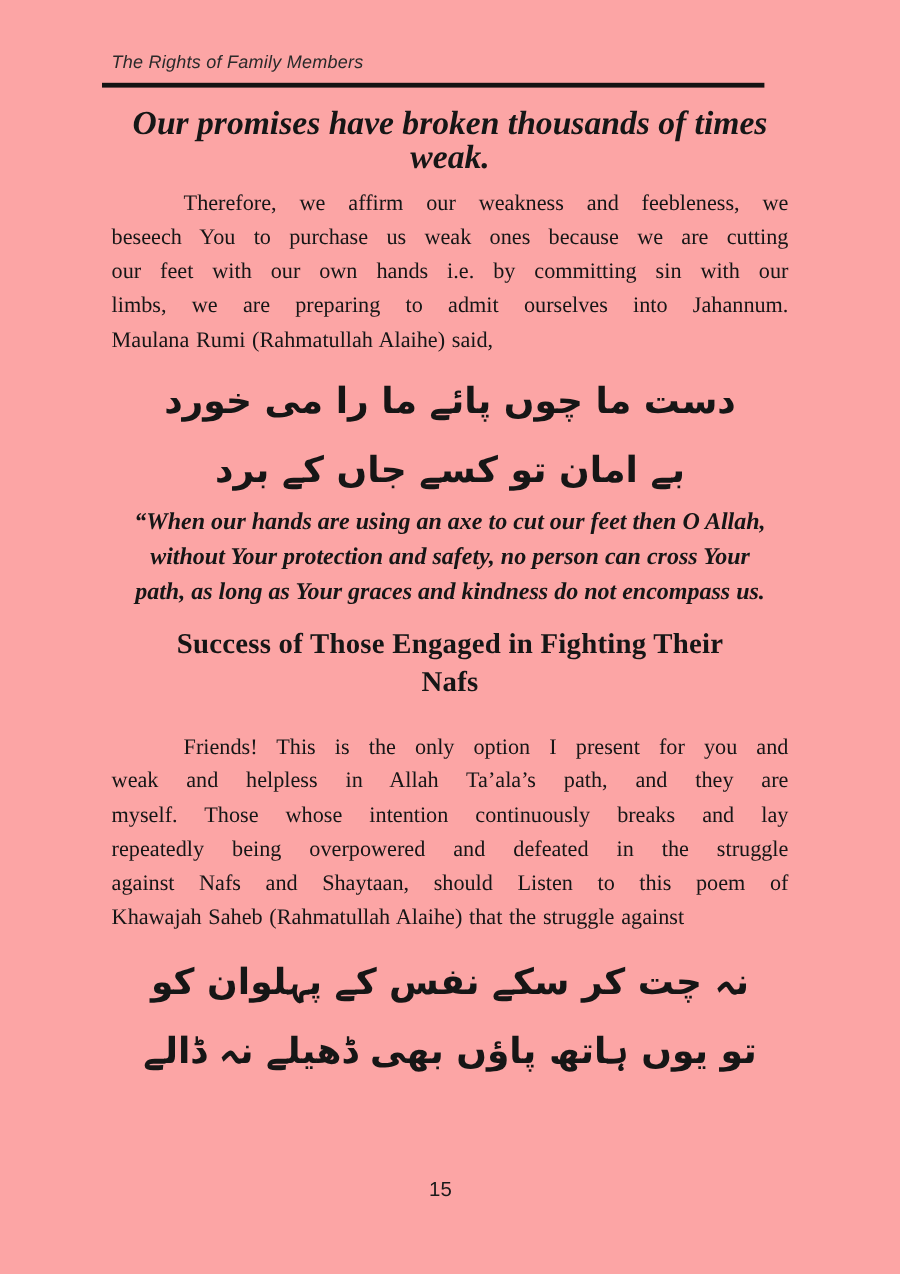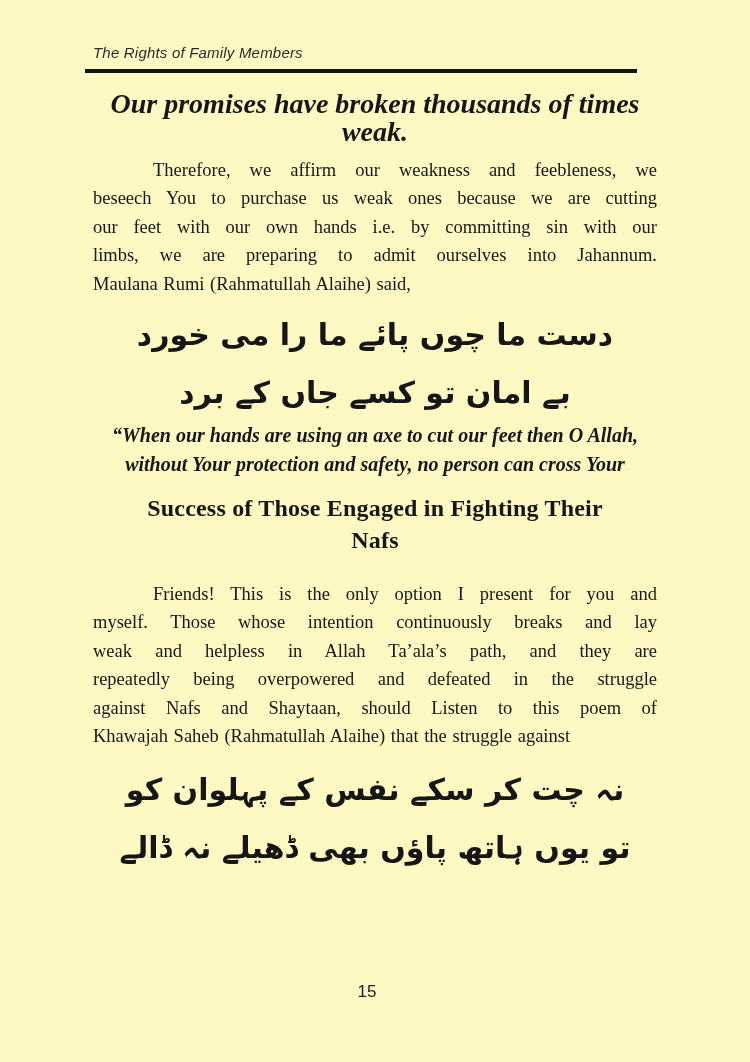--- a/index.html
+++ b/index.html
@@ -6,21 +6,21 @@
     margin: 0;
     padding: 0;
     background: #ffffff;
     font-family: "Liberation Serif", serif;
   }
   .page {
     position: relative;
     width: 750px;
     height: 1062px;
     margin: 0 auto;
-    background: #fef9c3;
+    background: #fca5a5;
     color: #161616;
     padding: 44px 93px 0 93px;
     box-sizing: border-box;
     overflow: hidden;
   }
   
   .running-header { margin: 0 0 0 0; }
   .header-title {
     font-family: "Liberation Sans", sans-serif;
     font-style: italic;
@@ -130,31 +130,32 @@
     </div>
 
   <div class="urdu first">
       <div>دست ما چوں پائے ما را می خورد</div>
       <div>بے امان تو کسے جاں کے برد</div>
     </div>
 
   <div class="quote centered">
       <div>“When our hands are using an axe to cut our feet then O Allah,</div>
       <div>without Your protection and safety, no person can cross Your</div>
+      <div>path, as long as Your graces and kindness do not encompass us.</div>
     </div>
 
   <div class="heading centered">
       <div>Success of Those Engaged in Fighting Their</div>
       <div>Nafs</div>
     </div>
 
   <div class="para justified second">
       <div>Friends! This is the only option I present for you and</div>
+      <div>weak and helpless in Allah Ta’ala’s path, and they are</div>
       <div>myself. Those whose intention continuously breaks and lay</div>
-      <div>weak and helpless in Allah Ta’ala’s path, and they are</div>
       <div>repeatedly being overpowered and defeated in the struggle</div>
       <div>against Nafs and Shaytaan, should Listen to this poem of</div>
       <div>Khawajah Saheb (Rahmatullah Alaihe) that the struggle against</div>
     </div>
 
   <div class="urdu second">
       <div>نہ چت کر سکے نفس کے پہلوان کو</div>
       <div>تو یوں ہاتھ پاؤں بھی ڈھیلے نہ ڈالے</div>
     </div>
 

